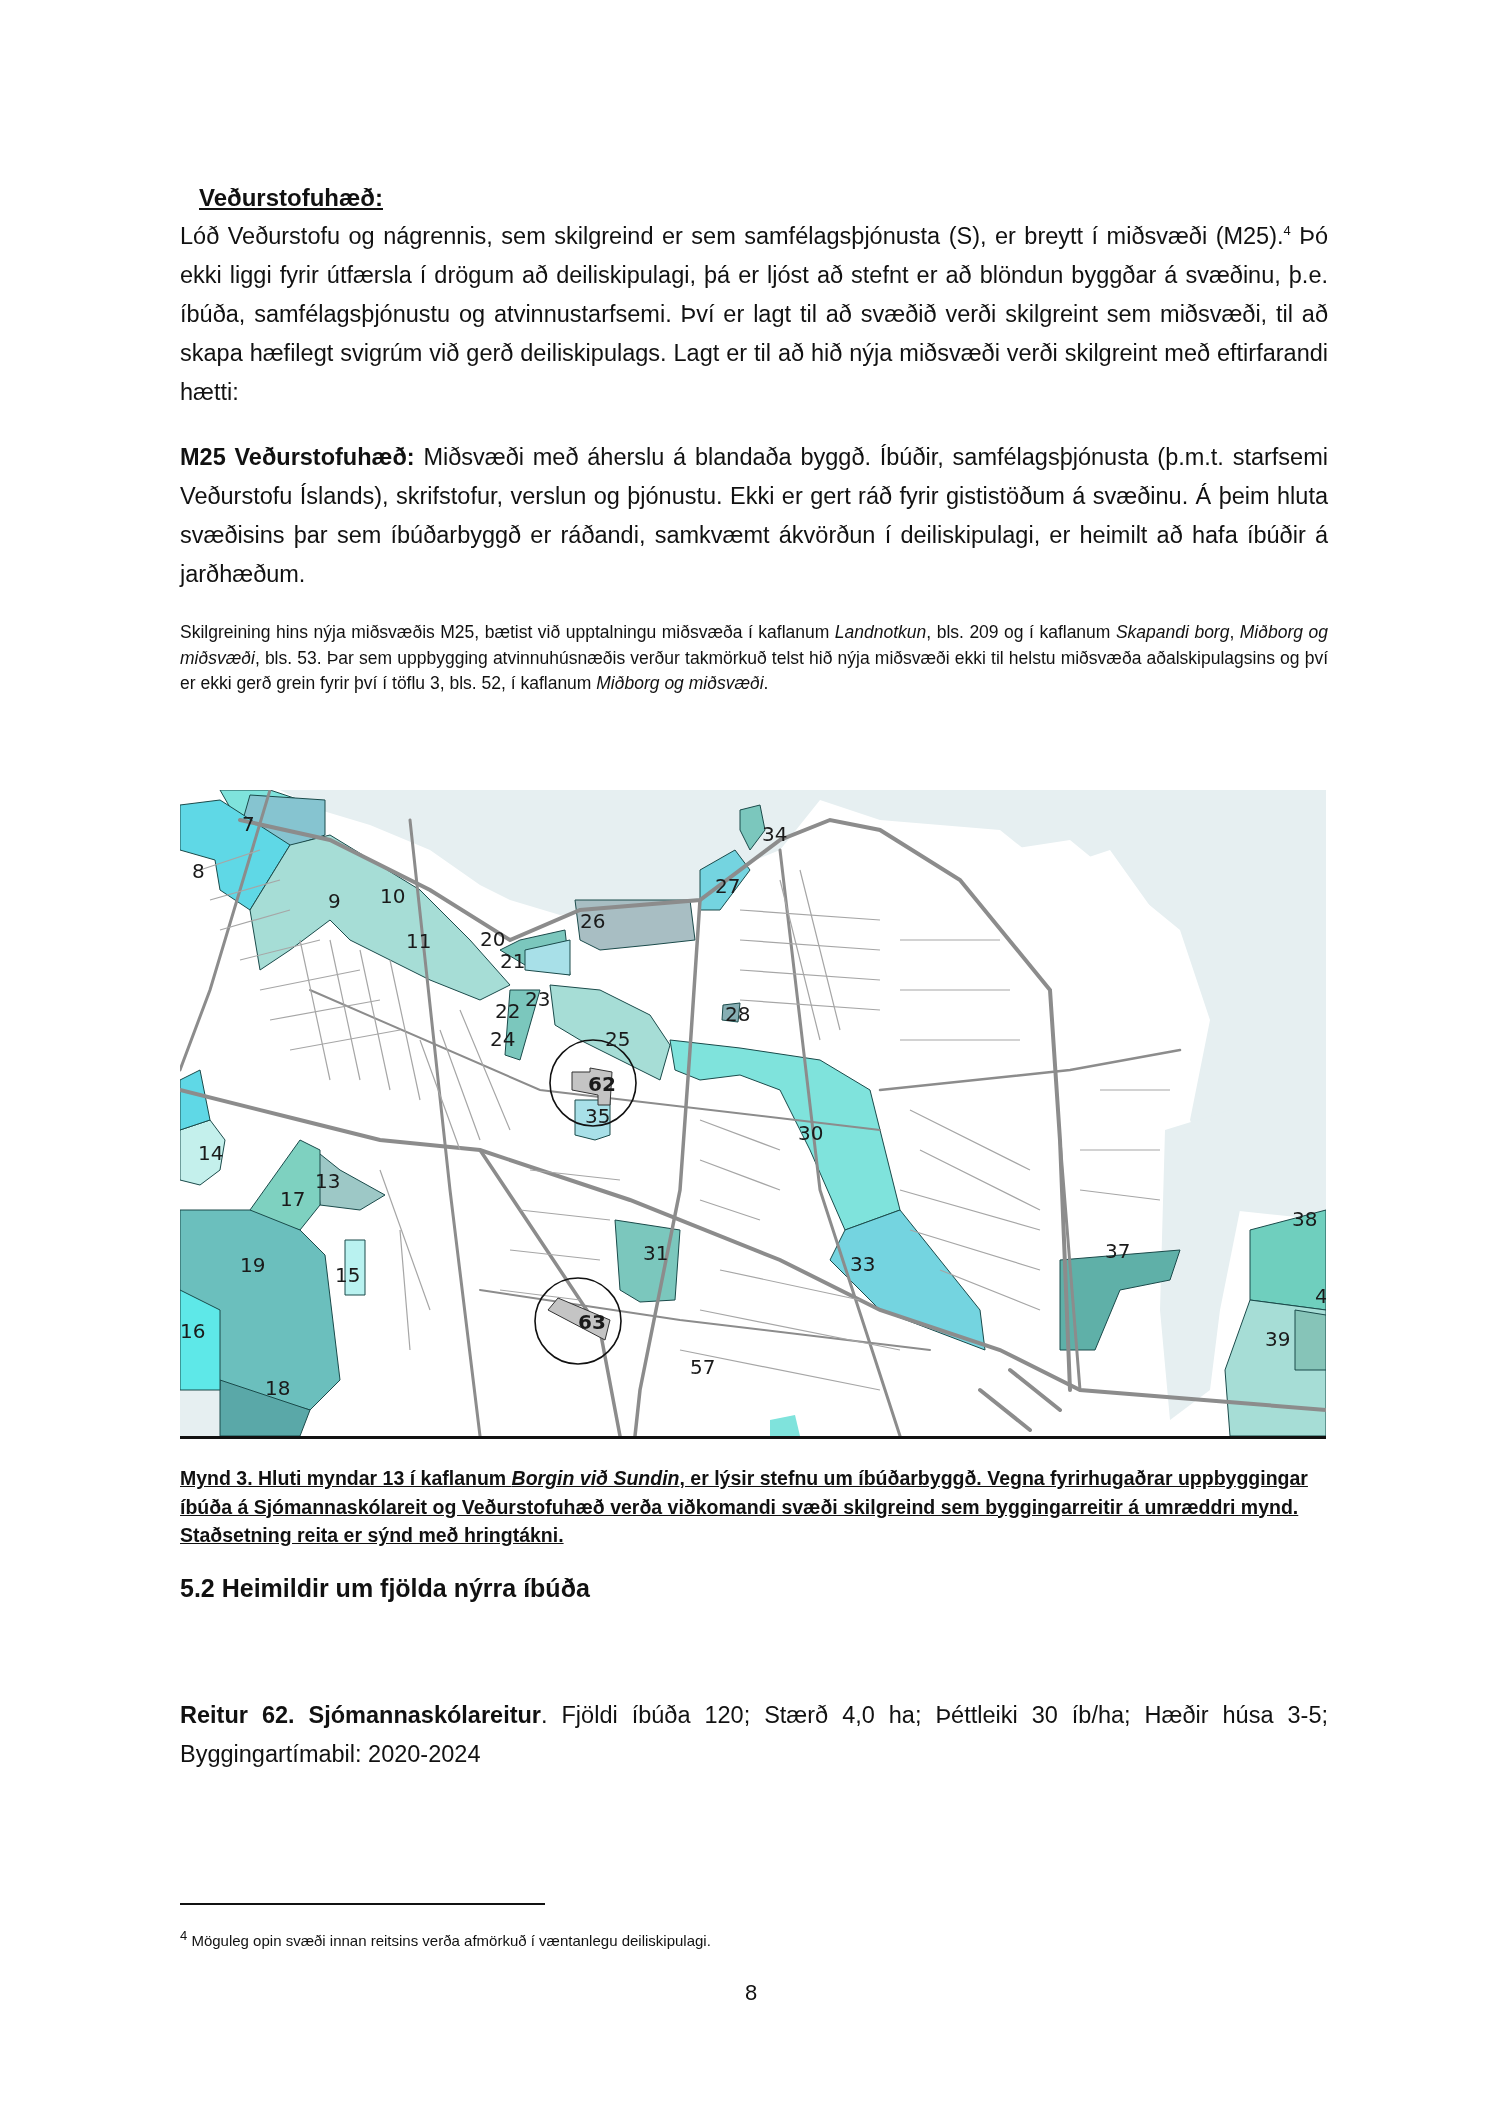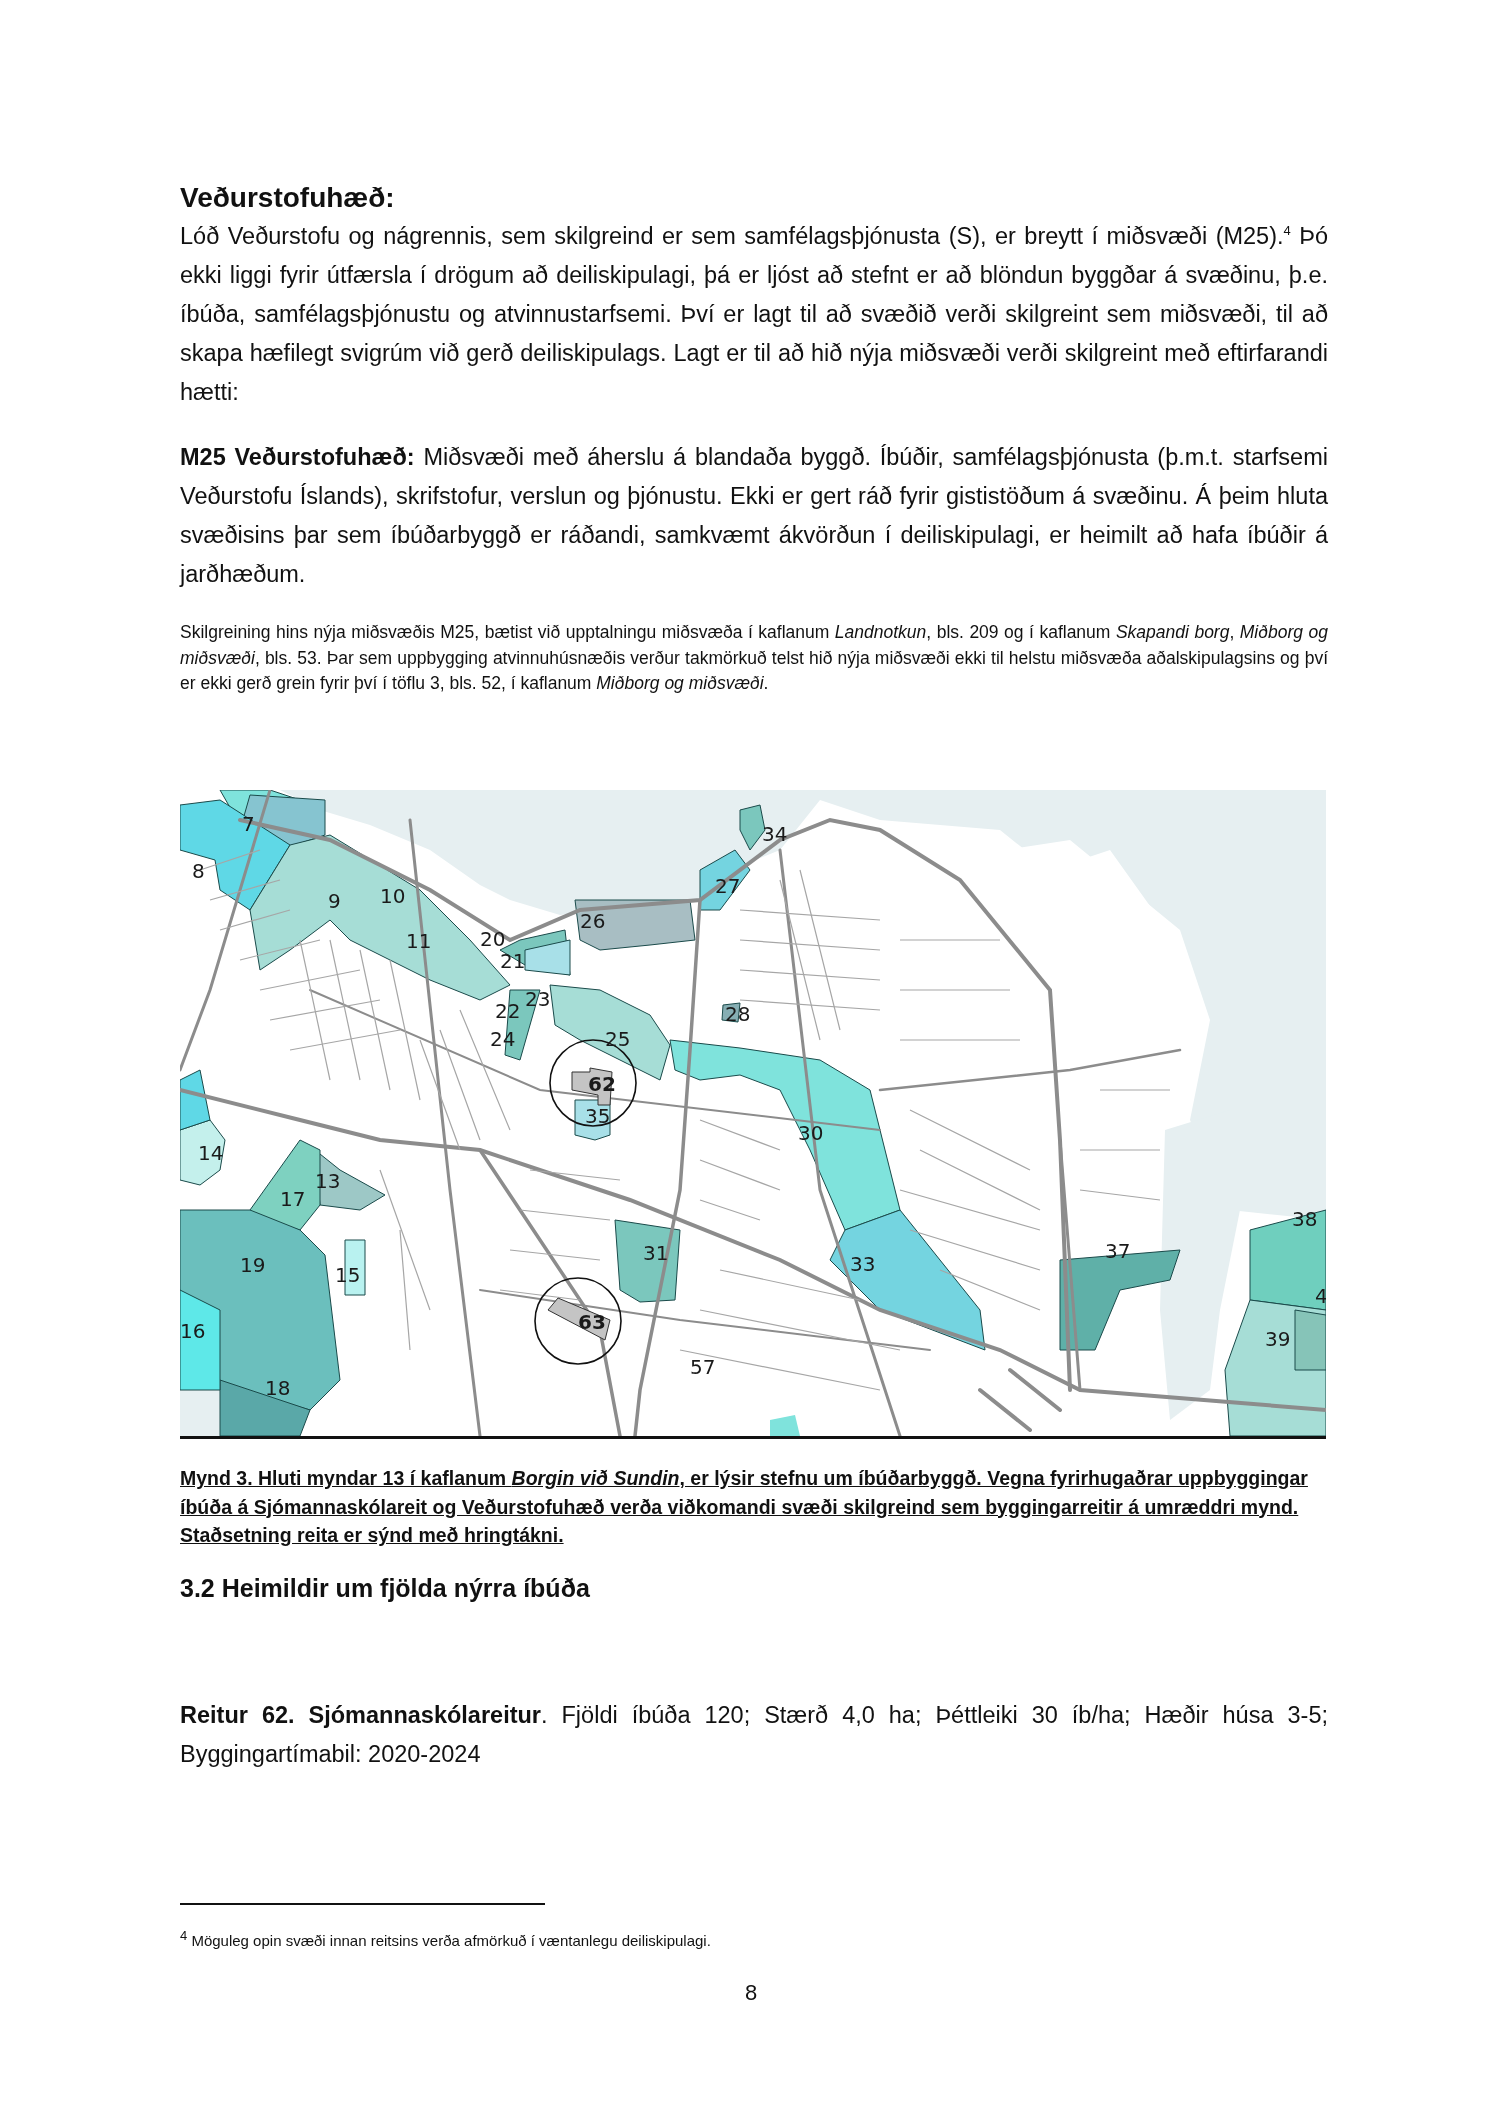--- a/index.html
+++ b/index.html
@@ -1,21 +1,21 @@
 <!DOCTYPE html>
 <html><head>
 <meta charset="utf-8">
 <style>
   html, body { margin: 0; padding: 0; background: #ffffff; }
   body { width: 1500px; height: 2122px; position: relative; overflow: hidden;
          font-family: "Liberation Sans", "DejaVu Sans", sans-serif; color: #111; }
   .page { position: absolute; left: 0; top: 0; width: 1500px; height: 2122px; }
   .txt { position: absolute; left: 180px; width: 1148px; }
   .body-para { font-size: 23.5px; line-height: 39px; text-align: justify; }
-  .heading-u { font-weight: bold; font-size: 28px; line-height: 39px; }
+  .heading-u { font-weight: bold; text-decoration: underline; font-size: 24px; line-height: 39px; margin-left: 19px; }
   .small-para { font-size: 17.5px; line-height: 25.5px; text-align: justify; }
   .caption { font-size: 19.5px; line-height: 28.5px; font-weight: bold; }
   .h2 { font-size: 25px; font-weight: bold; line-height: 36px; }
   sup { font-size: 13px; vertical-align: super; line-height: 0; }
   .map-frame { position: absolute; left: 180px; top: 790px; width: 1146px; height: 646px;
                background: #ffffff; overflow: hidden; }
   .map-bottom-rule { position: absolute; left: 180px; top: 1436px; width: 1146px; height: 3px; background: #111; }
   .fn-rule { position: absolute; left: 180px; top: 1903px; width: 365px; height: 2px; background: #111; }
   .footnote { position: absolute; left: 180px; top: 1930px; font-size: 15px; line-height: 22px; }
   .page-num { position: absolute; left: 745px; top: 1980px; font-size: 22px; }
@@ -155,21 +155,21 @@
           <text x="85" y="605" class="map-label">18</text>
         </g>
     </svg>
   </div>
   <div class="map-bottom-rule"></div>
 
   <div class="txt caption" style="top:1464px;text-decoration:underline;">
     <span>Mynd 3. Hluti myndar 13 í kaflanum </span><i>Borgin við Sundin</i><span>, er lýsir stefnu um íbúðarbyggð. Vegna fyrirhugaðrar uppbyggingar íbúða á Sjómannaskólareit og Veðurstofuhæð verða viðkomandi svæði skilgreind sem byggingarreitir á umræddri mynd. Staðsetning reita er sýnd með hringtákni.</span>
   </div>
 
-  <div class="txt h2" style="top:1570px;">3.2 Heimildir um fjölda nýrra íbúða</div>
+  <div class="txt h2" style="top:1570px;">5.2 Heimildir um fjölda nýrra íbúða</div>
   <div class="txt body-para" style="top:1696px;">
     <b>Reitur 62. Sjómannaskólareitur</b><span>. Fjöldi íbúða 120; Stærð 4,0 ha; Þéttleiki 30 íb/ha; Hæðir húsa 3-5; Byggingartímabil: 2020-2024</span>
   </div>
 
   <div class="fn-rule"></div>
   <div class="footnote">
     <sup>4</sup><span> Möguleg opin svæði innan reitsins verða afmörkuð í væntanlegu deiliskipulagi.</span>
   </div>
 
   <div class="page-num">8</div>

